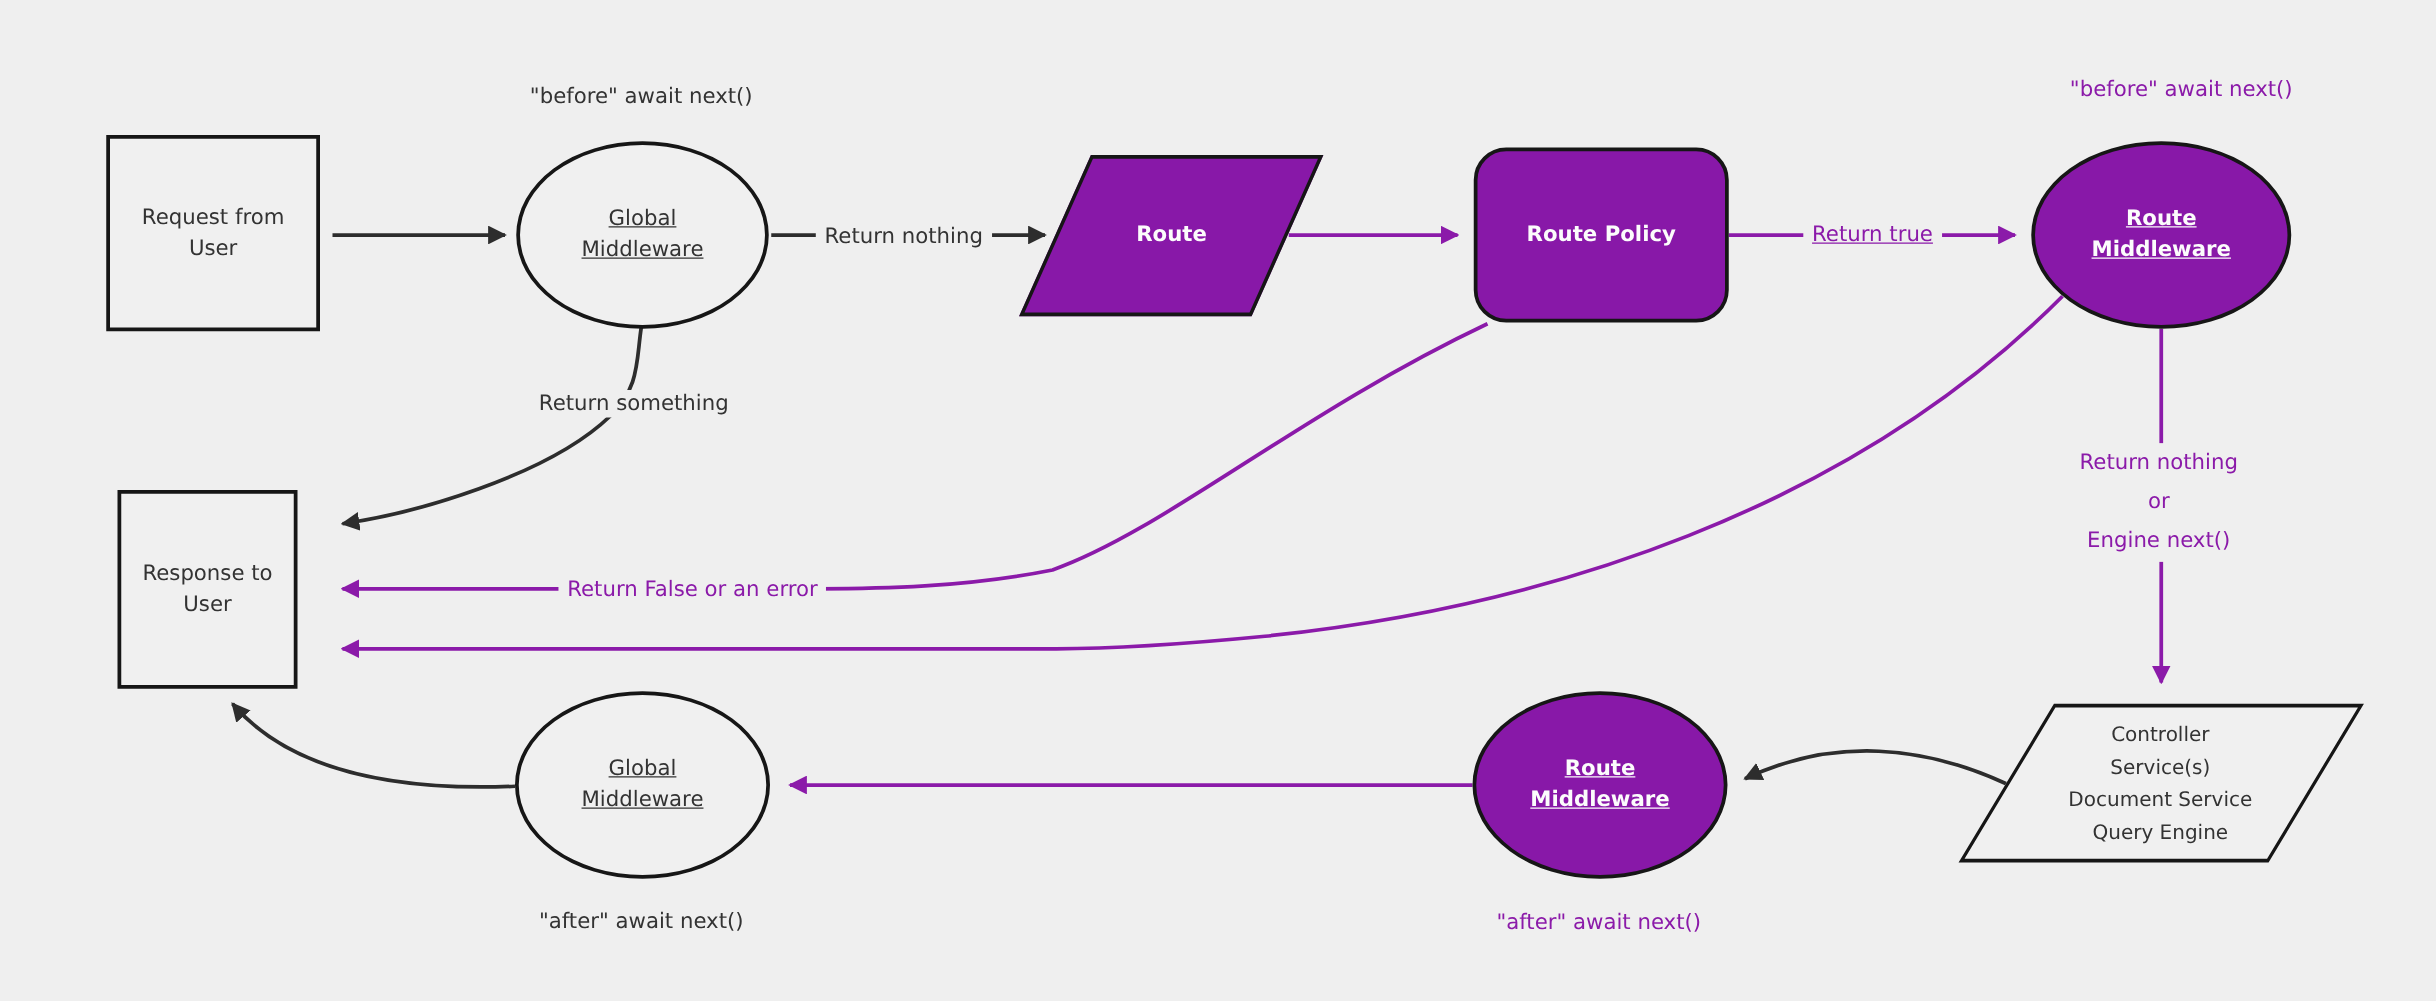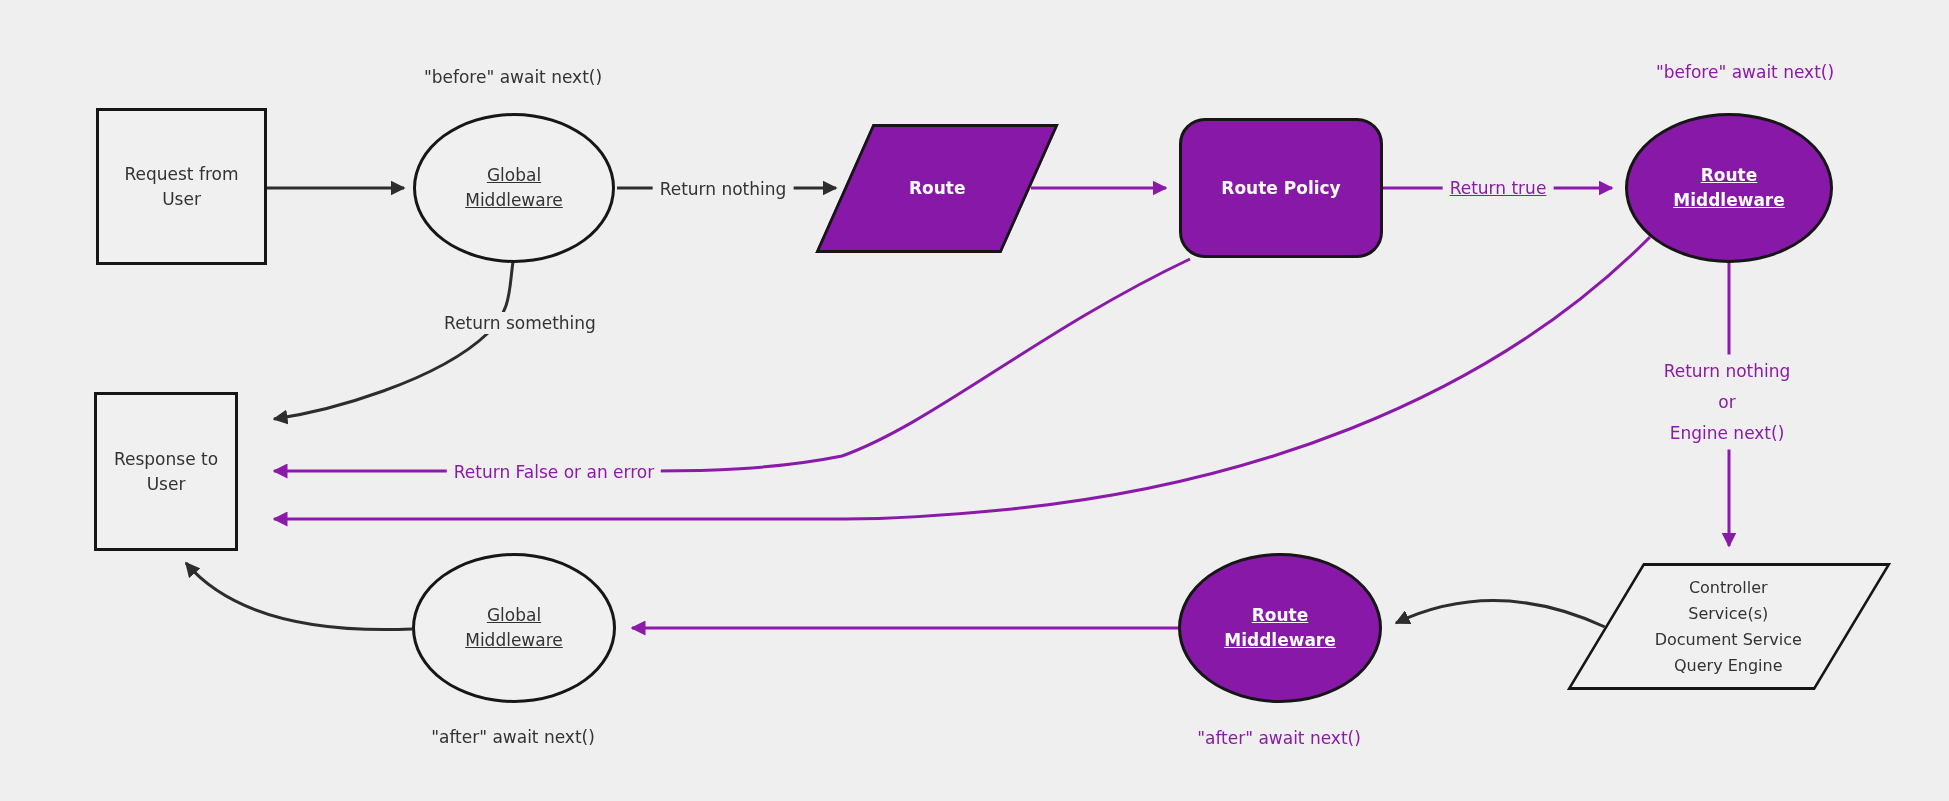--- a/index.html
+++ b/index.html
@@ -71,21 +71,21 @@
     <path class="edge purple" d="M 1383 188 H 1612" marker-end="url(#arrow-purple)"></path>
     <path class="edge purple" d="M 1729 263 V 546" marker-end="url(#arrow-purple)"></path>
     <path class="edge black" d="M 1605 627 C 1540 597 1468 589 1396 623" marker-end="url(#arrow-black)"></path>
     <path class="edge purple" d="M 1178 628 H 632" marker-end="url(#arrow-purple)"></path>
     <path class="edge black" d="M 412 629 C 315 633 232 617 186 563" marker-end="url(#arrow-black)"></path>
     <path class="edge black" d="M 513 262 C 509 288 512 310 488 333 C 438 381 330 411 274 419" marker-end="url(#arrow-black)"></path>
     <path class="edge purple" d="M 1190 259 C 1040 330 932 424 842 456 C 772 470 702 471 655 471 L 274 471" marker-end="url(#arrow-purple)"></path>
     <path class="edge purple" d="M 1650 237 C 1480 408 1235 486 1012 509 C 940 516 882 519 845 519 L 274 519" marker-end="url(#arrow-purple)"></path>
   </svg>
 
-  <div class="node" style="left:96px;top:108px;width:171px;height:157px;">
+  <div class="node" style="left:85px;top:108px;width:171px;height:157px;">
     <div>
       <span class="lbl">Request from</span>
       <span class="lbl">User</span>
     </div>
   </div>
 
   <div class="node ellipse" style="left:413px;top:113px;width:202px;height:150px;">
     <div>
       <span class="lbl">Global</span>
       <span class="lbl">Middleware</span>
@@ -142,21 +142,21 @@
   </div>
 
   <div class="flabel black-text nobg" style="left:513px;top:77px;">"before" await next()</div>
 
   <div class="flabel purple-text nobg" style="left:1745px;top:72px;">"before" await next()</div>
 
   <div class="flabel black-text" style="left:723px;top:189px;">Return nothing</div>
 
   <div class="flabel purple-text" style="left:1498px;top:188px;text-decoration:underline;">Return true</div>
 
-  <div class="flabel black-text" style="left:520px;top:323px;">Return something</div>
+  <div class="flabel black-text" style="left:507px;top:323px;">Return something</div>
 
   <div class="flabel purple-text lines3" style="left:1727px;top:402px;">
     <span class="lbl" style="display:block;">Return nothing</span>
     <span class="lbl" style="display:block;">or</span>
     <span class="lbl" style="display:block;">Engine next()</span>
   </div>
 
   <div class="flabel purple-text" style="left:554px;top:472px;">Return False or an error</div>
 
 

